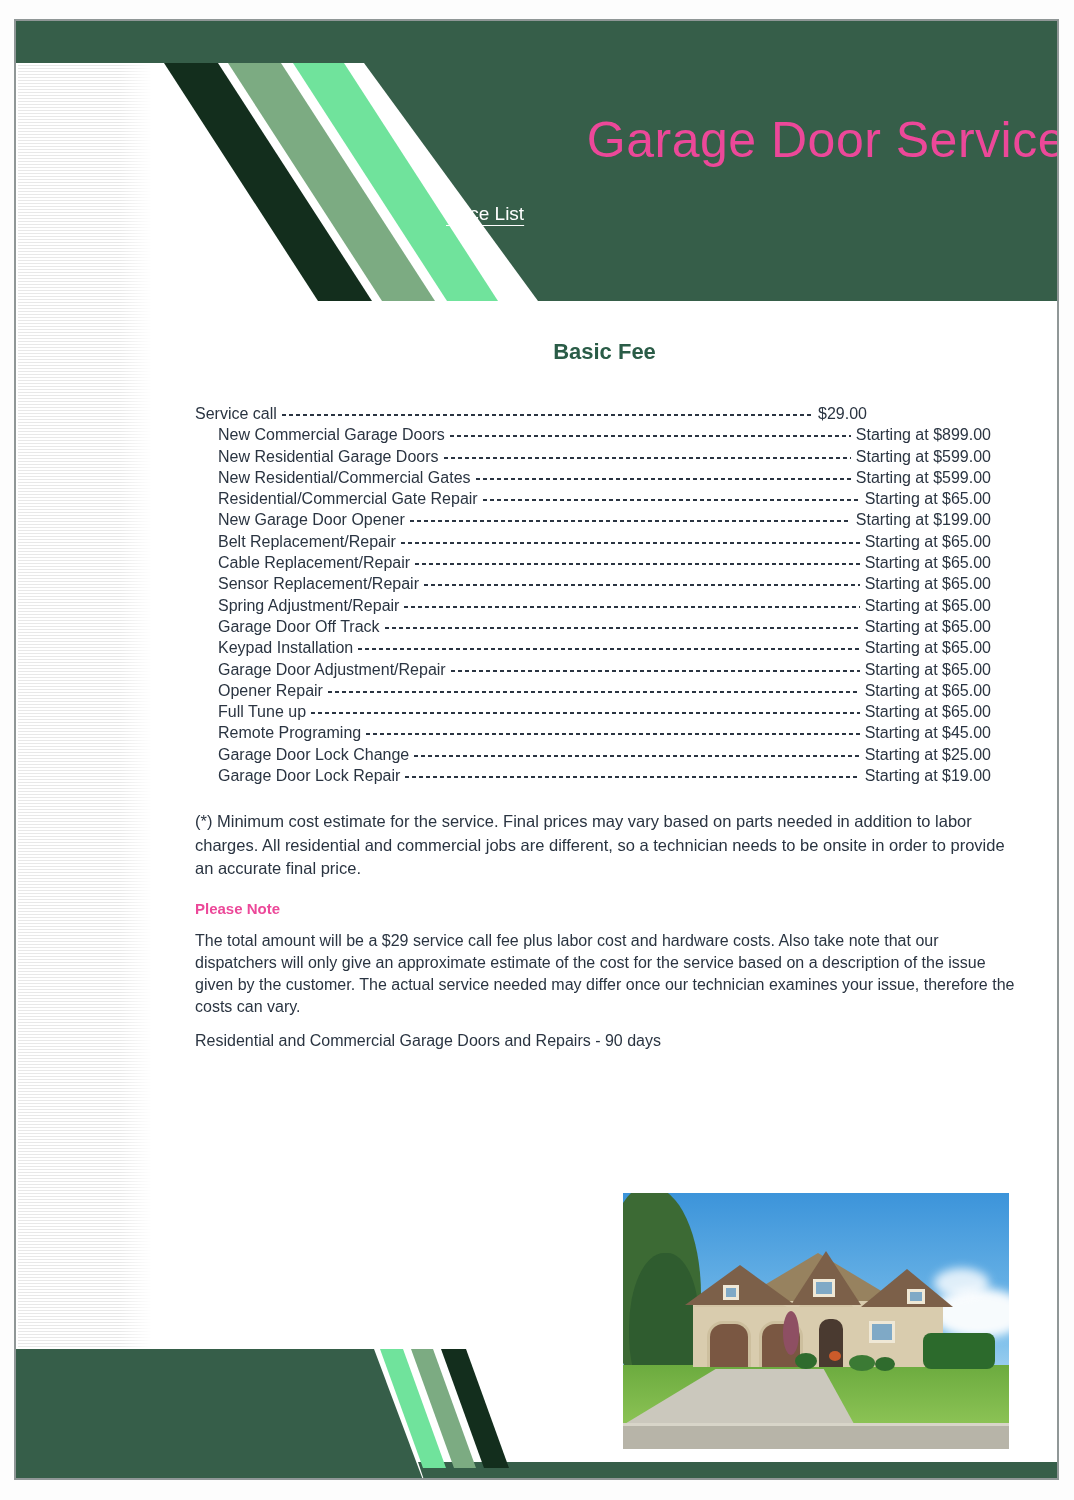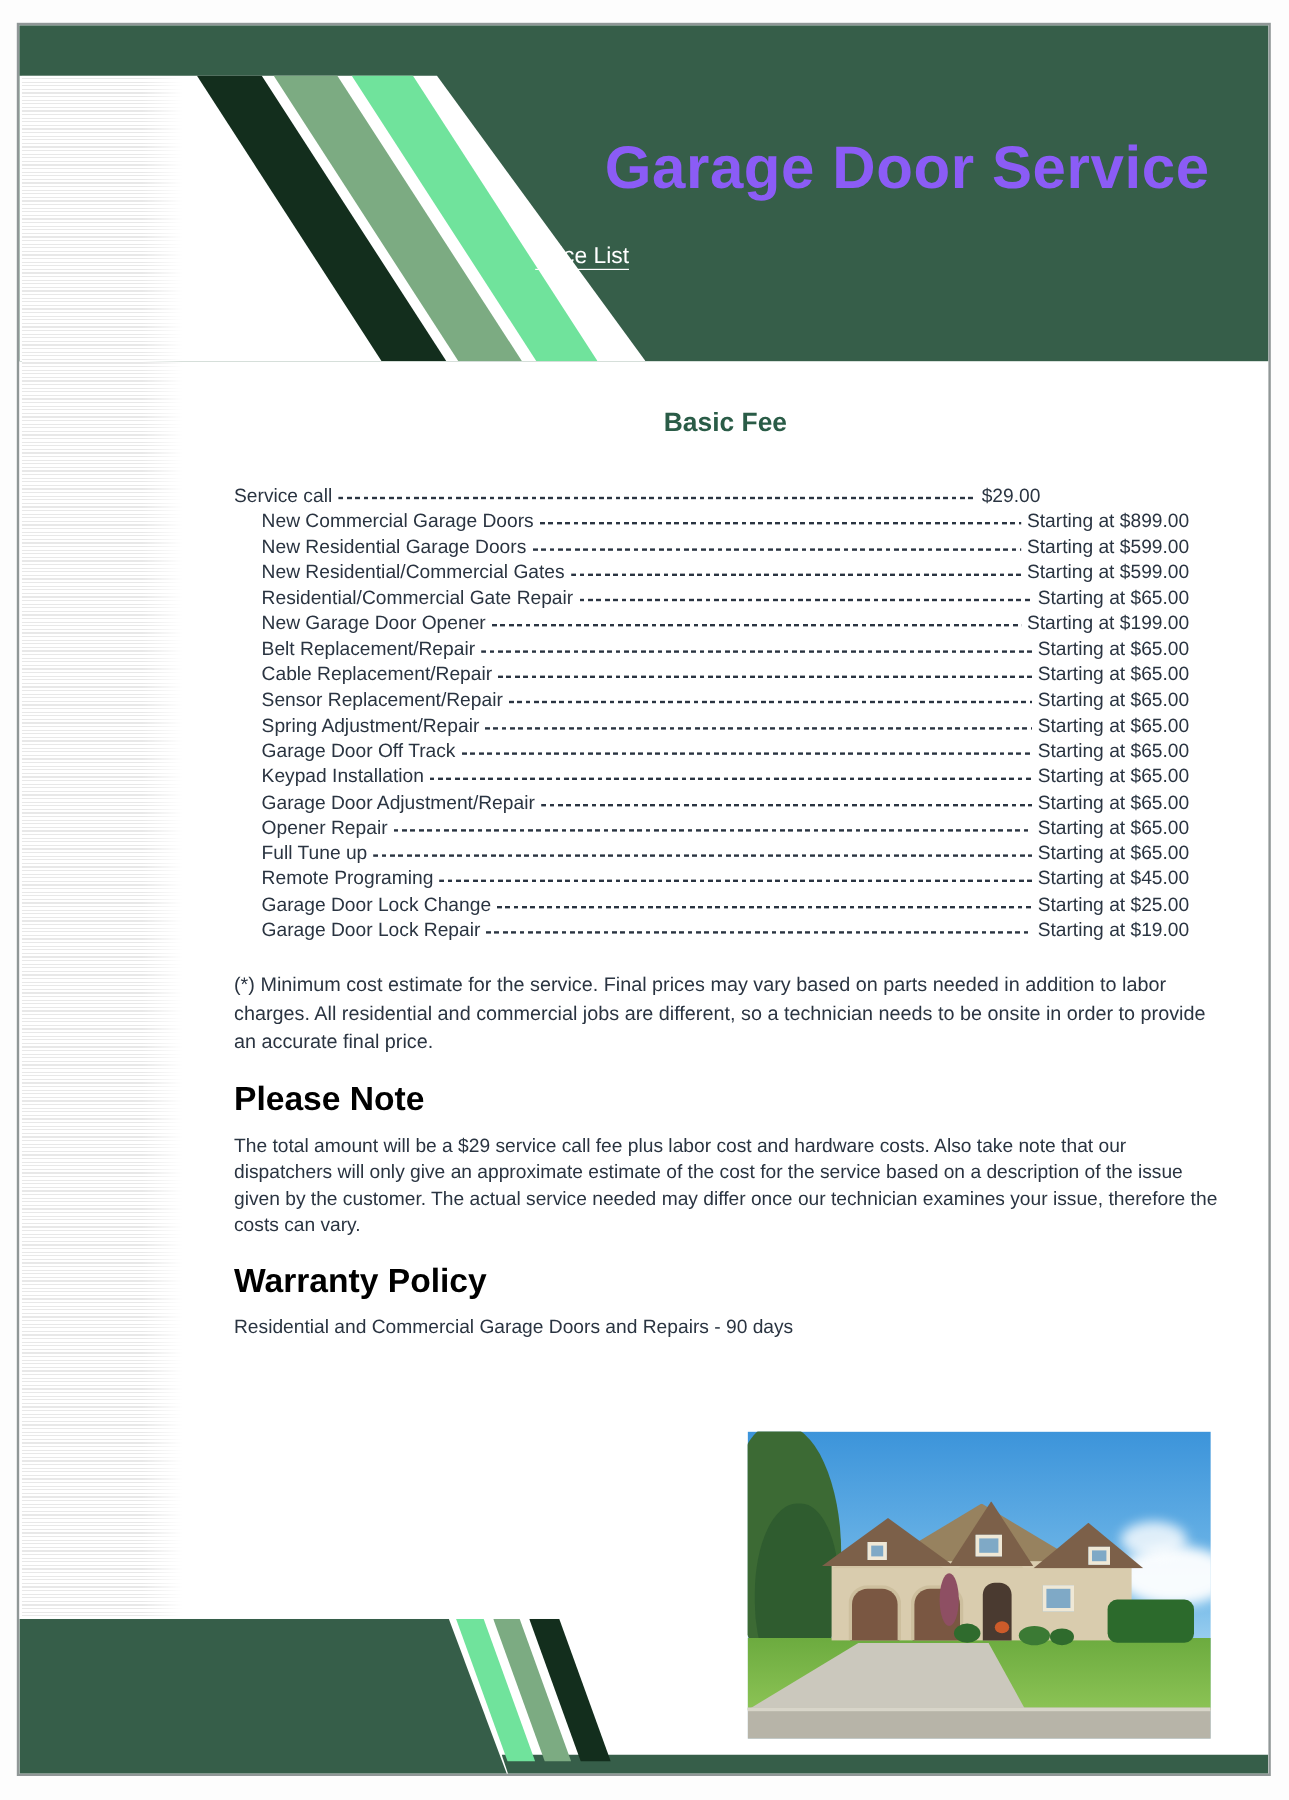--- a/index.html
+++ b/index.html
@@ -17,40 +17,40 @@
   .stripe-dark  { background:#132e1d; clip-path:polygon(148px 42px, 202px 42px, 356px 280px, 302px 280px); }
   .stripe-sage  { background:#7cab82; clip-path:polygon(212px 42px, 265px 42px, 419px 280px, 366px 280px); }
   .stripe-mint  { background:#70e39c; clip-path:polygon(277px 42px, 328px 42px, 482px 280px, 431px 280px); }
   .texture-col {
     position:absolute; left:2px; top:42px; width:134px; height:1287px; z-index:2;
     background:repeating-linear-gradient(to bottom,#ffffff 0px,#ffffff 2px,#e8e8e8 2px,#e8e8e8 3px);
     -webkit-mask-image:linear-gradient(to right,#000 75%,transparent 100%);
             mask-image:linear-gradient(to right,#000 75%,transparent 100%);
   }
   .doc-title {
-    position:absolute; left:430px; top:90px; width:620px; text-align:center;
-    color:#8b5cf6; font-size:50px; font-weight:bold; letter-spacing:0.5px; z-index:3;
+    position:absolute; left:430px; top:90px; width:620px; text-align:right;
+    color:#ec4899; font-size:50px; font-weight:normal; letter-spacing:0.5px; z-index:3;
   }
   .doc-subtitle {
     position:absolute; left:430px; top:182px; width:620px; text-align:left;
     color:#ffffff; font-size:19px; text-decoration:underline; text-underline-offset:5px; z-index:3;
   }
   
   .content { position:absolute; left:179px; top:318px; width:820px; color:#2a3441; z-index:5; }
   .section-heading { margin-left:23px; width:773px; text-align:center;
     color:#2a5c47; font-size:22px; font-weight:bold; }
   .fee-row { display:flex; align-items:flex-start; font-size:16px; line-height:21.3px; white-space:nowrap; }
   .fee-row .leader { flex:1; margin:0 5px; position:relative; }
   .fee-row .leader::after { content:""; position:absolute; left:0; right:0; top:11px; height:2px;
     background:repeating-linear-gradient(90deg,#2a3441 0 4px,transparent 4px 7px); }
   .basic-row { width:672px; margin-top:38px; }
   .other-heading { margin-top:32px; }
   .fee-list { margin-left:23px; width:773px; }
   .footnote { margin-top:24px; font-size:16.5px; line-height:23.5px; width:818px; }
-  .sub-heading { margin-top:19px; color:#000000; font-size:28px; font-weight:bold; }
+  .sub-heading { margin-top:19px; color:#ec4899; font-size:15px; font-weight:bold; }
   .note-body { margin-top:13px; font-size:16px; line-height:22px; width:820px; }
   .warranty-line { margin-top:14px; font-size:16px; }
   
   .photo { position:absolute; left:607px; top:1172px; width:386px; height:256px; overflow:hidden; z-index:5; }
   .sky   { position:absolute; inset:0; background:linear-gradient(180deg,#3c94da 0%,#79bdea 55%,#b6dcf3 80%); }
   .cloud { position:absolute; background:#ffffff; border-radius:50%; filter:blur(5px); opacity:.95; }
   .cloud1{ right:-18px; top:95px; width:95px; height:50px; }
   .cloud2{ right:20px; top:75px; width:55px; height:30px; opacity:.8; }
   .tree-big { position:absolute; left:-14px; top:-6px; width:92px; height:200px; background:#3c6a34; border-radius:42% 58% 50% 50%; }
   .tree-big2{ position:absolute; left:6px; top:60px; width:70px; height:150px; background:#2f5c2f; border-radius:50% 45% 55% 45%; }
@@ -223,21 +223,20 @@
           <span class="leader"></span>
           <span>Starting at $19.00</span>
         </div>
       </div>
 
     <div class="footnote">(*) Minimum cost estimate for the service. Final prices may vary based on parts needed in addition to labor charges. All residential and commercial jobs are different, so a technician needs to be onsite in order to provide an accurate final price.</div>
 
     <div class="sub-heading">Please Note</div>
     <div class="note-body">The total amount will be a $29 service call fee plus labor cost and hardware costs. Also take note that our dispatchers will only give an approximate estimate of the cost for the service based on a description of the issue given by the customer. The actual service needed may differ once our technician examines your issue, therefore the costs can vary.</div>
 
-    <div class="sub-heading">Warranty Policy</div>
     <div class="warranty-line">Residential and Commercial Garage Doors and Repairs - 90 days</div>
 
   </div>
 
   <div class="photo">
     <div class="sky"></div>
     <div class="cloud cloud1"></div>
     <div class="cloud cloud2"></div>
     <div class="tree-big"></div>
     <div class="tree-big2"></div>

